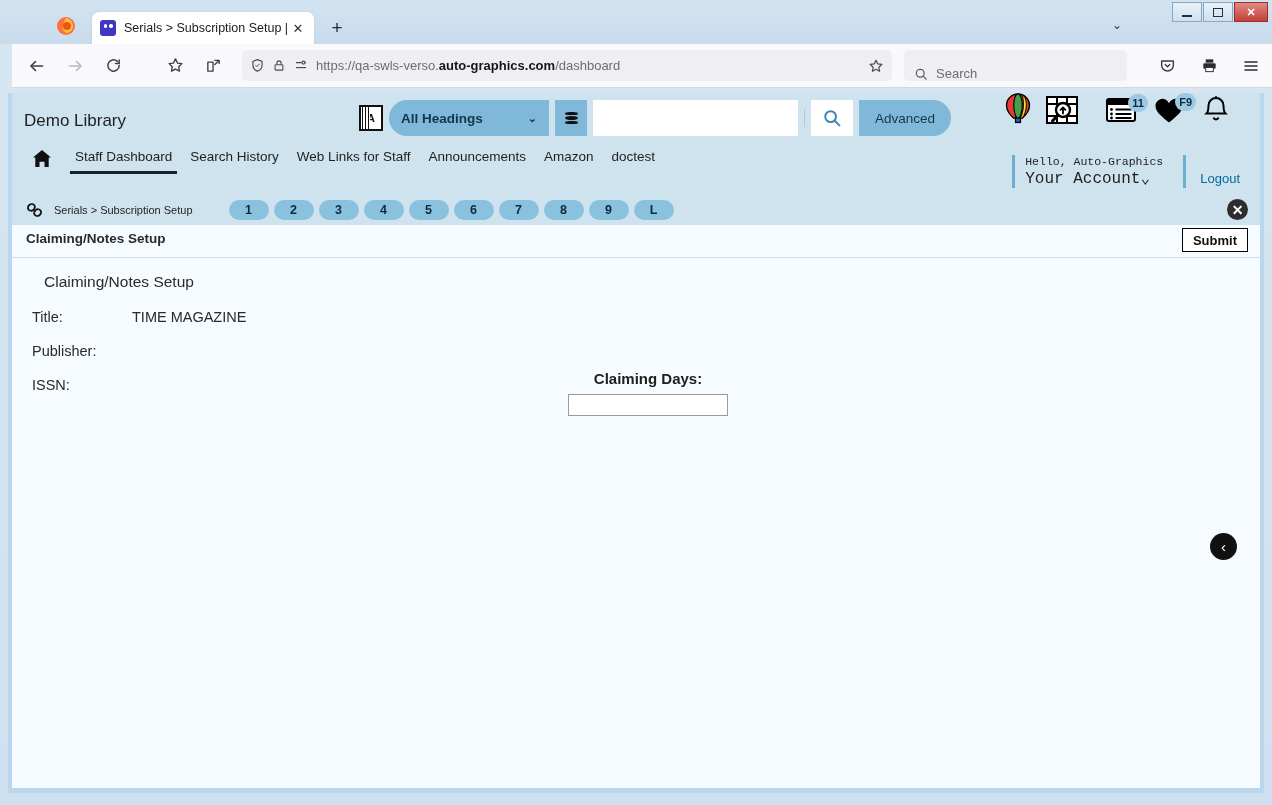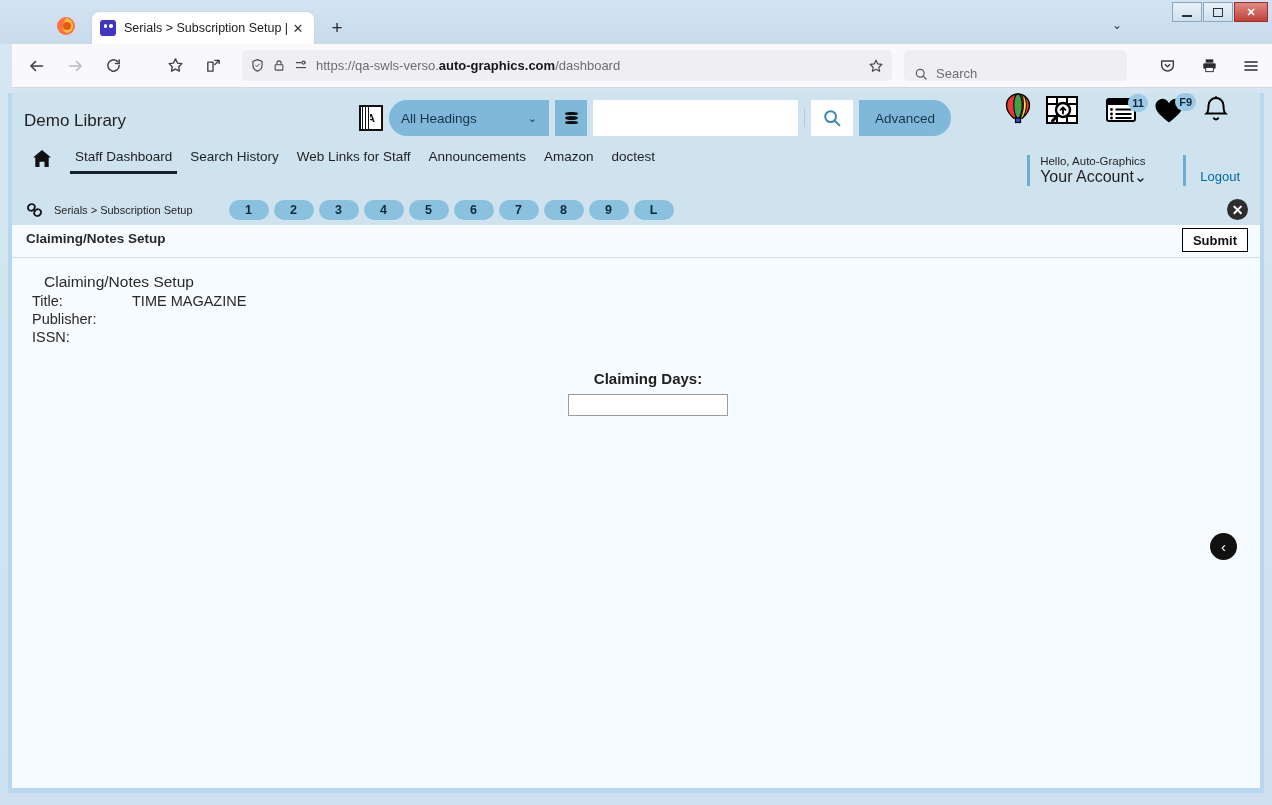--- a/index.html
+++ b/index.html
@@ -135,20 +135,21 @@
   .scan-icon span { font-size: 11px; font-weight: bold; color:#111; }
   .scan-icon::before {
     content:""; position:absolute; left:1px; top:0; bottom:0; width:8px;
     background: repeating-linear-gradient(90deg,#111 0 1.5px,#fff 1.5px 3px);
   }
   .headings-select {
     width: 160px; height: 36px; background: #7fb8d9; color: #14364a;
     border-radius: 18px 0 0 18px;
     display: flex; align-items: center; padding: 0 12px;
     font-size: 13.5px;
+    font-weight: bold;
   }
   .headings-select .caret { margin-left: auto; font-size: 11px; }
   .db-icon {
     width: 32px; height: 36px; background: #7fb8d9;
     display: flex; align-items: center; justify-content: center;
     flex: 0 0 auto;
   }
   .db-stack { display:flex; flex-direction:column; gap:1px; }
   .db-stack i { display:block; width: 13px; height: 3.5px; background:#111; border-radius: 50%/60%; }
   .search-input {
@@ -176,21 +177,21 @@
     min-width: 20px; height: 18px; border-radius: 9px;
     background: #9cc9e4; color:#0d2a3b;
     font-size: 11px; font-weight: bold;
     display:flex; align-items:center; justify-content:center; padding: 0 4px;
   }
   .account-area {
     position: absolute; right: 20px; top: 62px;
     display: flex; align-items: stretch; gap: 0;
   }
   .account-box {
-    border-left: 3px solid #6aaed1; padding-left: 10px; padding-right: 36px;
+    border-left: 3px solid #6aaed1; padding-left: 10px; padding-right: 20px; font-family: Liberation Mono, monospace;
   }
   .hello { font-size: 11.5px; color: #1f1f1f; }
   .your-account { font-size: 16px; color: #1f1f1f; }
   .logout-box {
     border-left: 3px solid #6aaed1; padding-left: 14px;
     display:flex; align-items:flex-end; padding-bottom: 2px;
   }
   .logout { font-size: 13px; color: #0369a1; }
 
   .navtabs {
@@ -246,21 +247,21 @@
     background: #ffffff; border: 1px solid #000;
     font-family: "Liberation Sans", sans-serif;
     font-size: 13px; font-weight: bold; color: #111;
     display:flex; align-items:center; justify-content:center;
   }
 
   
   .body-area { position: relative; background: #f5fbff; height: 525px; }
   .form-head { position: absolute; left: 20px; top: 15px; }
   .fh-title { font-size: 15.5px; color: #2a2a2a; margin-left: 12px; }
-  .fh-row { font-size: 14.5px; color: #2a2a2a; margin-top: 2px; display:flex; }
+  .fh-row { font-size: 14.5px; color: #2a2a2a; margin-top: 18px; display:flex; }
   .fh-label { width: 100px; flex: 0 0 auto; }
   .fh-val { }
 
   .field-block { position: absolute; text-align: center; }
   .field-label { font-size: 15px; font-weight: bold; color: #20211f; }
   .field-input {
     margin: 7px auto 0 auto; display:block;
     border: 1px solid #9b9b9b; background: #fff;
     font-family: "Liberation Sans", sans-serif; font-size: 13px;
     height: 22px; padding: 0 4px; outline: none;

